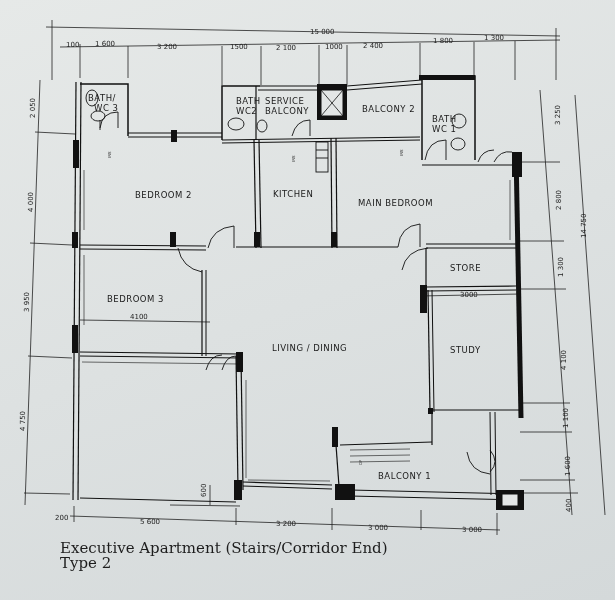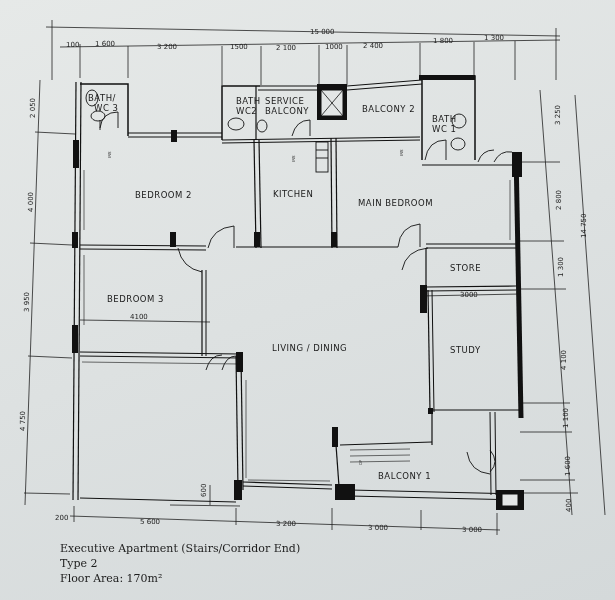--- a/index.html
+++ b/index.html
@@ -12,21 +12,21 @@
     .paper {
       position: absolute; left: 0; top: 0; width: 615px; height: 600px;
       background: linear-gradient(160deg, #e6e9e8 0%, #dde1e1 50%, #d4d9da 100%);
     }
     svg.plan { position: absolute; left: 0; top: 0; }
     .dim { font-family: "DejaVu Sans", sans-serif; font-size: 7px; fill: #222; }
     .room { font-family: "DejaVu Sans", sans-serif; font-size: 8.5px; fill: #1a1a1a; letter-spacing: 0.5px; }
     .tiny { font-family: "DejaVu Sans", sans-serif; font-size: 4px; fill: #222; }
     .caption {
       position: absolute; left: 60px; top: 541px;
-      font-family: "DejaVu Serif", serif; font-size: 11px; color: #1d1d1d; line-height: 15px;
+      font-family: "DejaVu Serif", serif; font-size: 15px; color: #1d1d1d; line-height: 15px;
     }
     .caption div { white-space: nowrap; }
   </style>
 </head>
 <body>
 
 <div class="paper"></div>
 
 <svg class="plan" width="615" height="600" viewBox="0 0 615 600">
 
@@ -274,14 +274,13 @@
     <text class="room" x="378" y="479">BALCONY 1</text>
     <text class="dim" x="130" y="319" font-size="6">4100</text>
     <text class="dim" x="460" y="297" font-size="6">3000</text>
     <text class="dim" transform="translate(206,497) rotate(-90)" font-size="6">600</text>
   </g>
 </svg>
 
 <div class="caption">
   <div>Executive Apartment (Stairs/Corridor End)</div>
   <div>Type 2</div>
-  <div>Floor Area: 170m²</div>
 </div>
 
 </body></html>

